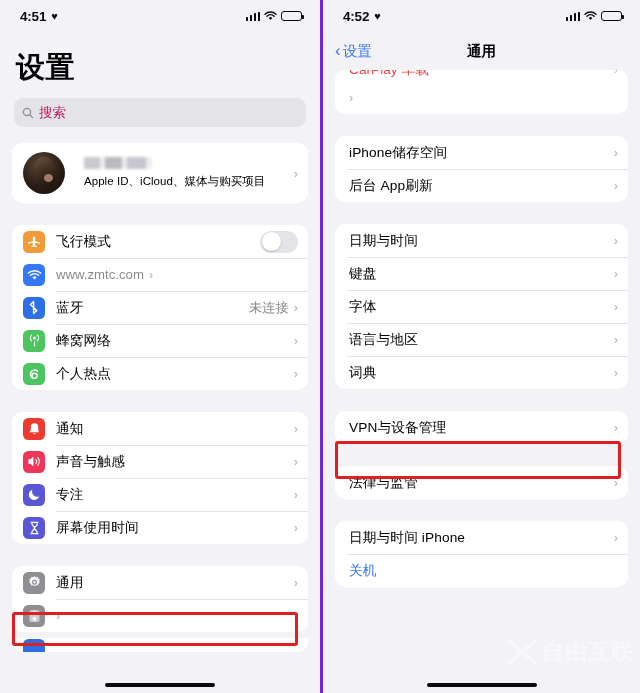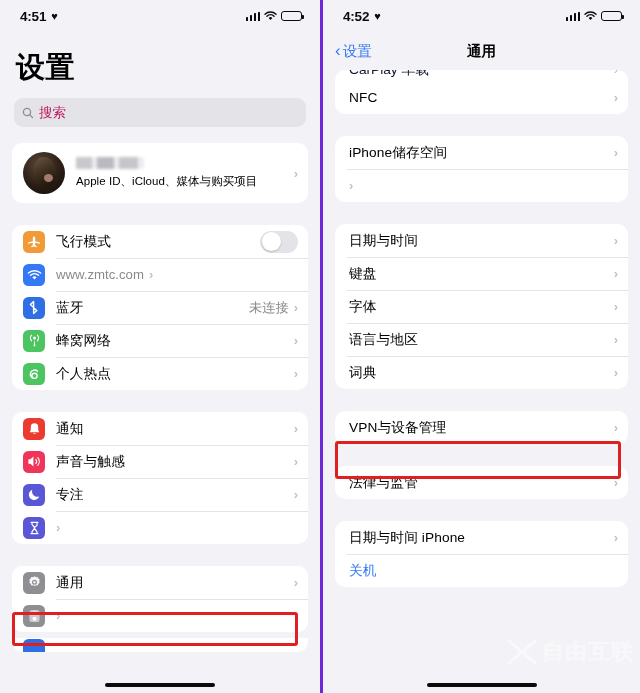--- a/index.html
+++ b/index.html
@@ -116,21 +116,21 @@
   .avatar .hd {
     position:absolute; width:22px; height:30px; left:11px; top:5px;
     background:linear-gradient(160deg,#6b5340 0%,#40301f 45%,#1a120b 100%);
     border-radius:45% 45% 40% 40%/55% 55% 45% 45%;
     transform:rotate(-8deg);
   }
   .avatar .mz {
     position:absolute; width:9px; height:8px; left:21px; top:22px;
     background:#b98a7a; border-radius:50%; opacity:.85;
   }
-  .pinfo { flex:1; min-width:0; }
+  .pinfo { flex:1; min-width:0;margin-left:8px; }
   .pname {
     height:12px; width:68px; margin-bottom:5px;
     background:linear-gradient(90deg,#c8c8cd 0 16px,#ededf0 16px 21px,
       #b9b9bf 21px 38px,#ededf0 38px 43px,#c5c5cb 43px 62px,#ededf0 62px 68px);
     filter:blur(1.6px); border-radius:1px;
   }
   .psub { font-size:11.5px; color:#000; letter-spacing:0.05px; }
 
   
   .toggle {
@@ -150,21 +150,21 @@
   }
 
   
   .clip-top {
     margin:0 12px; background:#fff;
     border-radius:10px 10px 0 0; height:11px; overflow:hidden;
     position:relative;
   }
   .clip-top .ghost {
     position:absolute; left:14px; top:-9px; font-size:13.7px;
-    color:#0f172a; white-space:nowrap;
+    color:#ef4444; white-space:nowrap;
   }
   .clip-top .gchev { position:absolute; right:10px; top:-8px; color:#c2c2c6; font-size:13px; }
   .group.attached { border-radius:0 0 10px 10px; }
 
   
   .home-ind {
     position:absolute; bottom:6px; left:50%; transform:translateX(-50%);
     width:110px; height:4.5px; background:#0b0b0c; border-radius:3px; z-index:7;
   }
 
@@ -336,20 +336,21 @@
         </span>
         <span class="rlabel">专注</span>
         <span class="rchev">›</span>
       </div>
       <div class="row">
         <span class="ricon" style="background:#5a57d6">
           <svg width="11" height="14" viewBox="0 0 11 14">
               <path d="M2 1.3h7M2 12.7h7M3 1.3v2.1l2.5 3.1L8 4.4V1.3M3 12.7v-2.1L5.5 7.5 8 10.6v2.1" stroke="#fff" stroke-width="1.2" fill="none" stroke-linecap="round" stroke-linejoin="round"></path>
             </svg>
         </span>
+        <span class="rlabel">屏幕使用时间</span>
         <span class="rchev">›</span>
       </div>
     </div>
 
     <div class="gap-lg"></div>
 
     <div class="group">
       <div class="row">
         <span class="ricon" style="background:#8e8e93">
           <svg width="15" height="15" viewBox="0 0 15 15">
@@ -417,33 +418,33 @@
     </div>
 
     <div style="height:4px"></div>
 
     <div class="clip-top">
       <span class="ghost">CarPlay 车载</span>
       <span class="gchev">›</span>
     </div>
     <div class="group attached">
       <div class="row noicon">
-        <span class="rlabel">NFC</span>
         <span class="rchev">›</span>
       </div>
     </div>
 
     <div class="gap-lg"></div>
 
     <div class="group">
       <div class="row noicon">
         <span class="rlabel">iPhone储存空间</span>
         <span class="rchev">›</span>
       </div>
       <div class="row noicon">
+        <span class="rlabel">后台 App刷新</span>
         <span class="rchev">›</span>
       </div>
     </div>
 
     <div class="gap-lg"></div>
 
     <div class="group">
       <div class="row noicon">
         <span class="rlabel">日期与时间</span>
         <span class="rchev">›</span>

